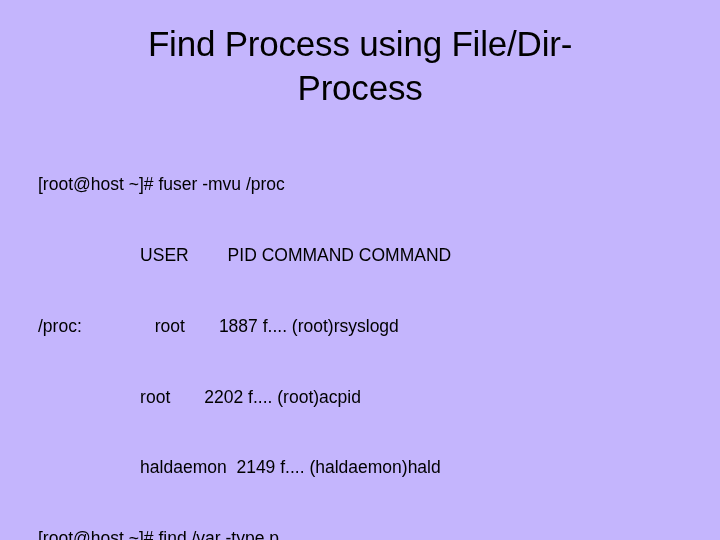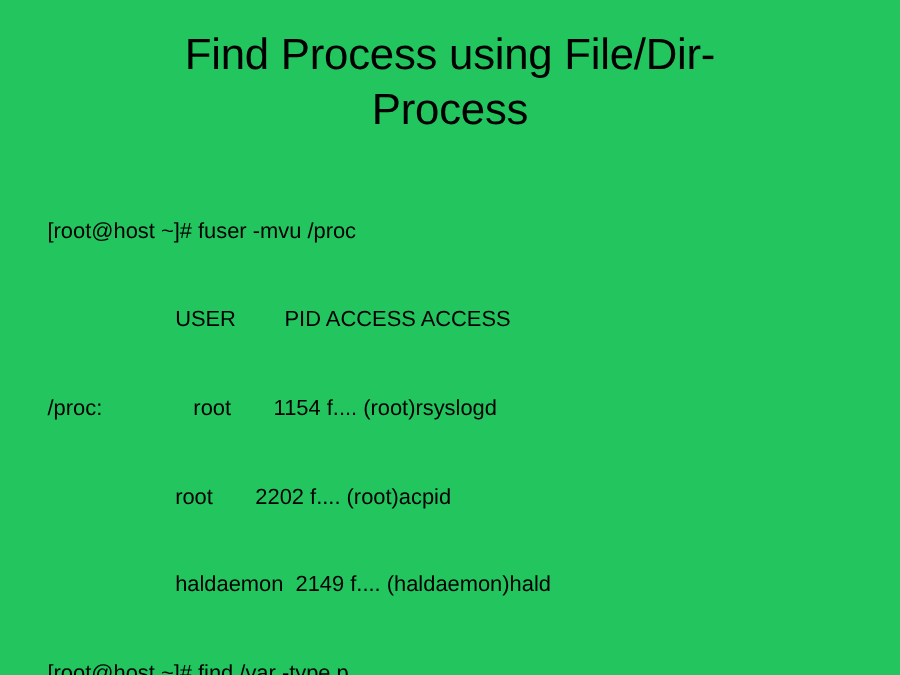--- a/index.html
+++ b/index.html
@@ -11,21 +11,21 @@
     width: 720px;
     height: 540px;
     overflow: hidden;
     font-family: "Liberation Sans", sans-serif;
     color: #000000;
   }
   .slide {
     position: relative;
     width: 720px;
     height: 540px;
-    background: #22c55e;
+    background: #c4b5fd;
   }
   .slide-title {
     position: absolute;
     top: 22px;
     left: 40px;
     width: 640px;
     text-align: center;
     font-size: 35px;
     line-height: 44px;
     font-weight: normal;
@@ -57,22 +57,22 @@
 
 <div class="slide">
 
   <div class="slide-title">
     <span class="title-line">Find Process using File/Dir-</span>
     <span class="title-line">Process</span>
   </div>
 
   <div class="terminal-block">
     <span class="term-line">[root@host ~]# fuser -mvu /proc</span>
-    <span class="term-line">                     USER        PID ACCESS ACCESS</span>
-    <span class="term-line">/proc:               root       1154 f.... (root)rsyslogd</span>
+    <span class="term-line">                     USER        PID COMMAND COMMAND</span>
+    <span class="term-line">/proc:               root       1887 f.... (root)rsyslogd</span>
     <span class="term-line">                     root       2202 f.... (root)acpid</span>
     <span class="term-line">                     haldaemon  2149 f.... (haldaemon)hald</span>
     <span class="term-line">[root@host ~]# find /var -type p</span>
     
     
     
     
     
     
     

